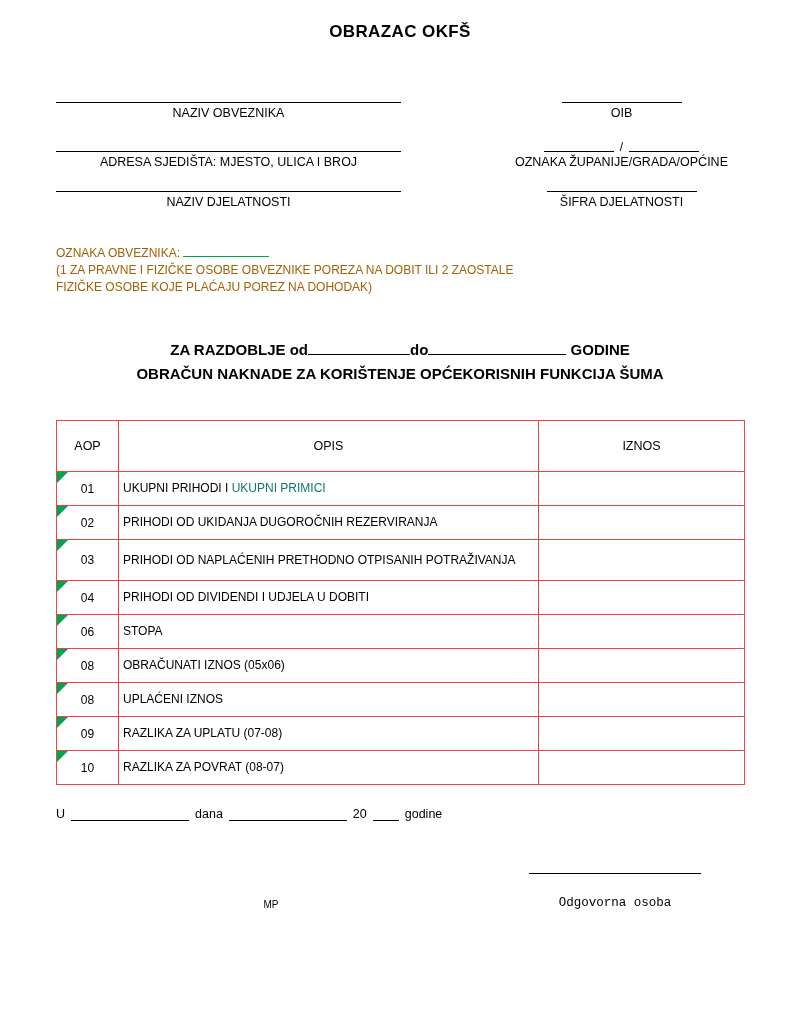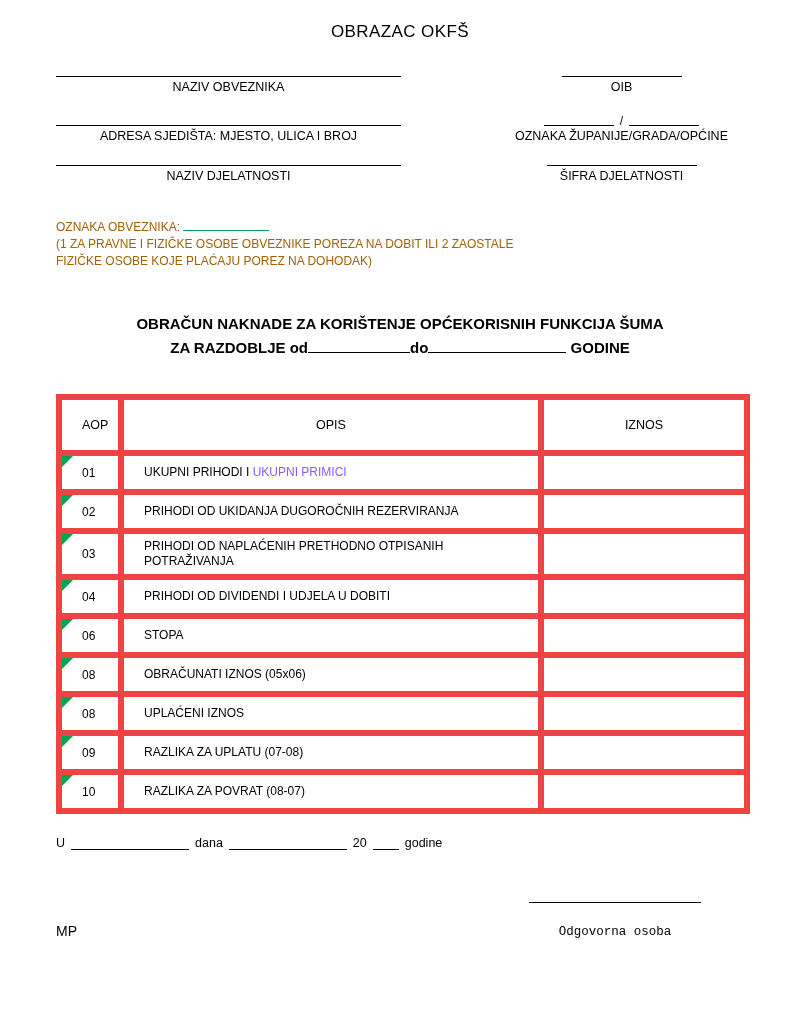--- a/index.html
+++ b/index.html
@@ -18,28 +18,28 @@
   .page {
     width: 800px;
     height: 1033px;
     position: relative;
     box-sizing: border-box;
     padding: 0 56px;
   }
   .doc-title {
     text-align: center;
     font-size: 17px;
-    font-weight: normal;
+    font-weight: bold;
     letter-spacing: 0.4px;
     margin-top: 22px;
   }
 
   
   .ident {
-    margin-top: 34px;
+    margin-top: 60px;
   }
   .ident-row {
     display: flex;
     align-items: flex-end;
     margin-bottom: 6px;
   }
   .ident-col-left {
     width: 345px;
     flex: 0 0 345px;
   }
@@ -112,51 +112,52 @@
   }
 
   
   table.okfs {
     margin-top: 34px;
     border-collapse: collapse;
     width: 688px;
     table-layout: fixed;
   }
   table.okfs th, table.okfs td {
-    border: 6px solid #ef4444;
+    border: 1px solid #ef4444;
     font-size: 12px;
     font-weight: normal;
-    padding: 0 20px;
+    padding: 0 4px;
     vertical-align: middle;
   }
   table.okfs thead th {
     height: 50px;
     text-align: center;
     font-size: 12.5px;
   }
   .col-aop { width: 62px; }
   .col-opis { width: 420px; }
   .col-iznos { width: 206px; }
   td.aop {
+    text-align: center;
     position: relative;
     height: 33px;
     margin-left: 20px;
   }
   td.aop::before {
     content: "";
     position: absolute;
     top: 0;
     left: 0;
     width: 0;
     height: 0;
     border-top: 11px solid #00a550;
     border-right: 11px solid transparent;
   }
   td.opis { text-align: left; line-height: 15px; }
-  td.opis .green { color: #8b5cf6; }
+  td.opis .green { color: #0f766e; }
   td.iznos { }
   tr.tall td { height: 40px; }
 
   
   .footer-line {
     margin-top: 22px;
     font-size: 12.5px;
     display: flex;
     align-items: flex-end;
     gap: 6px;
@@ -165,21 +166,22 @@
   .u-blank-2 { display:inline-block; width: 118px; border-bottom: 1px solid #000; height: 13px; }
   .u-blank-3 { display:inline-block; width: 26px; border-bottom: 1px solid #000; height: 13px; }
 
   .mp-row {
     margin-top: 52px;
     display: flex;
     align-items: flex-end;
   }
   .mp-label {
     width: 430px;
-    font-size: 14px;
+    text-align: center;
+    font-size: 10px;
   }
   .sign-col {
     flex: 1 1 auto;
     text-align: center;
   }
   .sign-rule {
     width: 172px;
     border-bottom: 1px solid #000;
     height: 0;
     margin: 0 auto;
@@ -245,24 +247,24 @@
   <div class="green-block">
     <div>
       <span>OZNAKA OBVEZNIKA:</span>
       <span class="under"></span>
     </div>
     <div>(1 ZA PRAVNE I FIZIČKE OSOBE OBVEZNIKE POREZA NA DOBIT ILI 2 ZAOSTALE</div>
     <div>FIZIČKE OSOBE KOJE PLAĆAJU POREZ NA DOHODAK)</div>
   </div>
 
   <div class="calc-heading">
-    <div>OBRAČUN NAKNADE ZA KORIŠTENJE OPĆEKORISNIH FUNKCIJA ŠUMA</div>
     <div>
       <span>ZA RAZDOBLJE od</span><span class="blank-a"></span><span>do</span><span class="blank-b"></span> <span>GODINE</span>
     </div>
+    <div>OBRAČUN NAKNADE ZA KORIŠTENJE OPĆEKORISNIH FUNKCIJA ŠUMA</div>
   </div>
 
   <table class="okfs">
     <colgroup>
       <col class="col-aop">
       <col class="col-opis">
       <col class="col-iznos">
     </colgroup>
     <thead>
       <tr>

